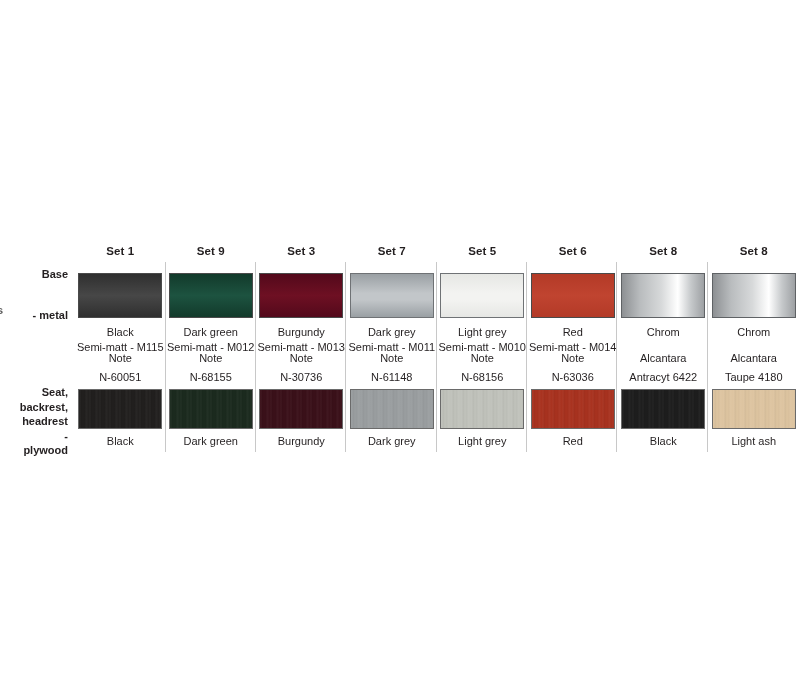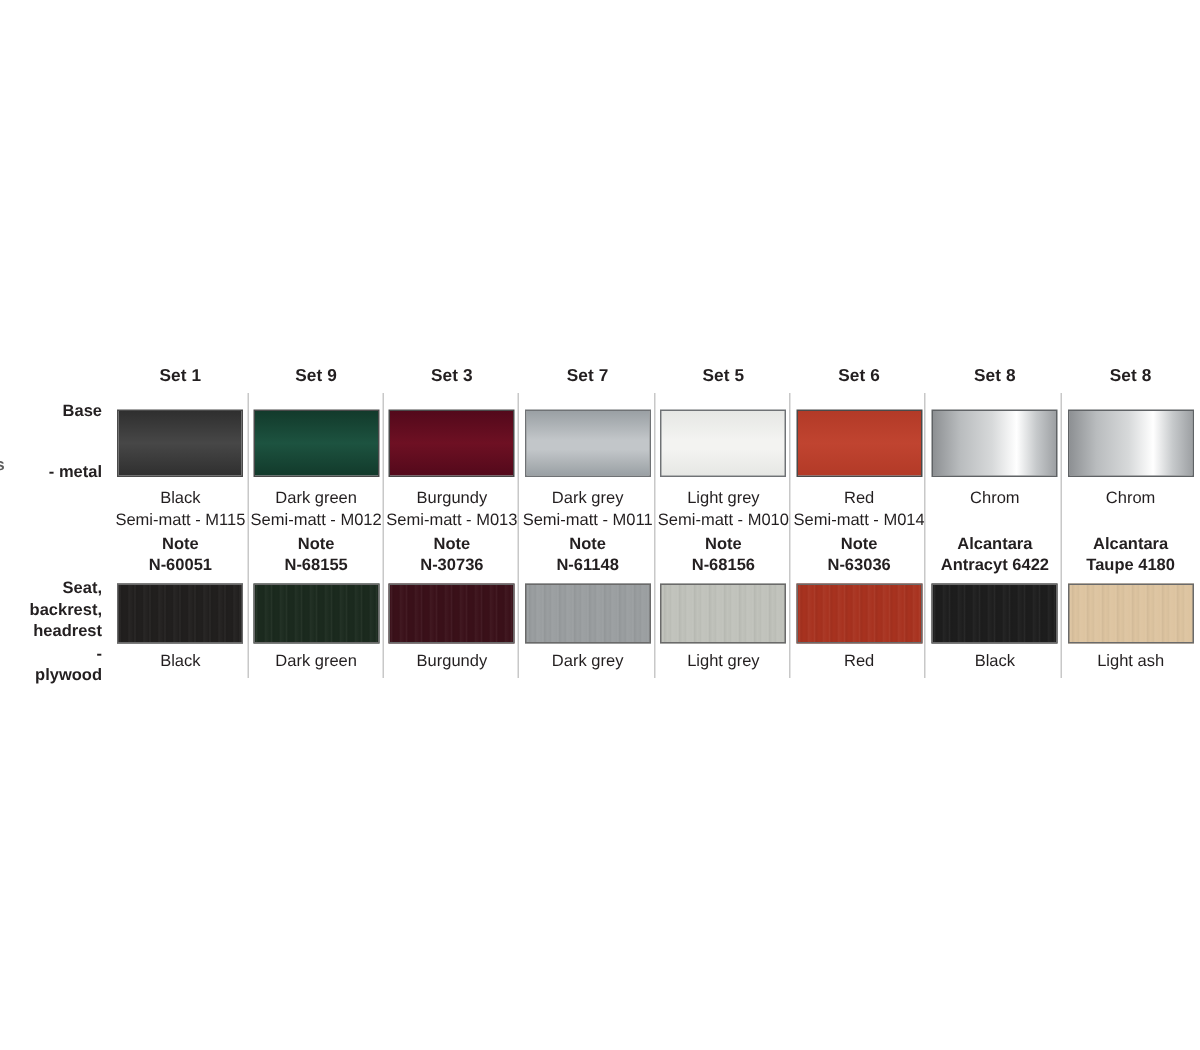--- a/index.html
+++ b/index.html
@@ -132,21 +132,21 @@
     align-items: center;
     justify-content: flex-start;
     text-align: center;
     font-size: 11px;
     line-height: 1.32;
     padding-top: 2px;
     box-sizing: border-box;
     white-space: nowrap;
   }
   .caption.base-name { grid-row: 3; }
-  .caption.note      { grid-row: 4; justify-content: flex-end; padding-top: 0; font-weight: bold; }
+  .caption.note      { grid-row: 4; justify-content: space-between; padding-top: 0; }
   .caption.ply-name  { grid-row: 6; padding-top: 1px; }
 </style>
 </head>
 <body>
 
 <div id="spec-table">
 
   <div class="grid">
 
     <div class="dividers">

